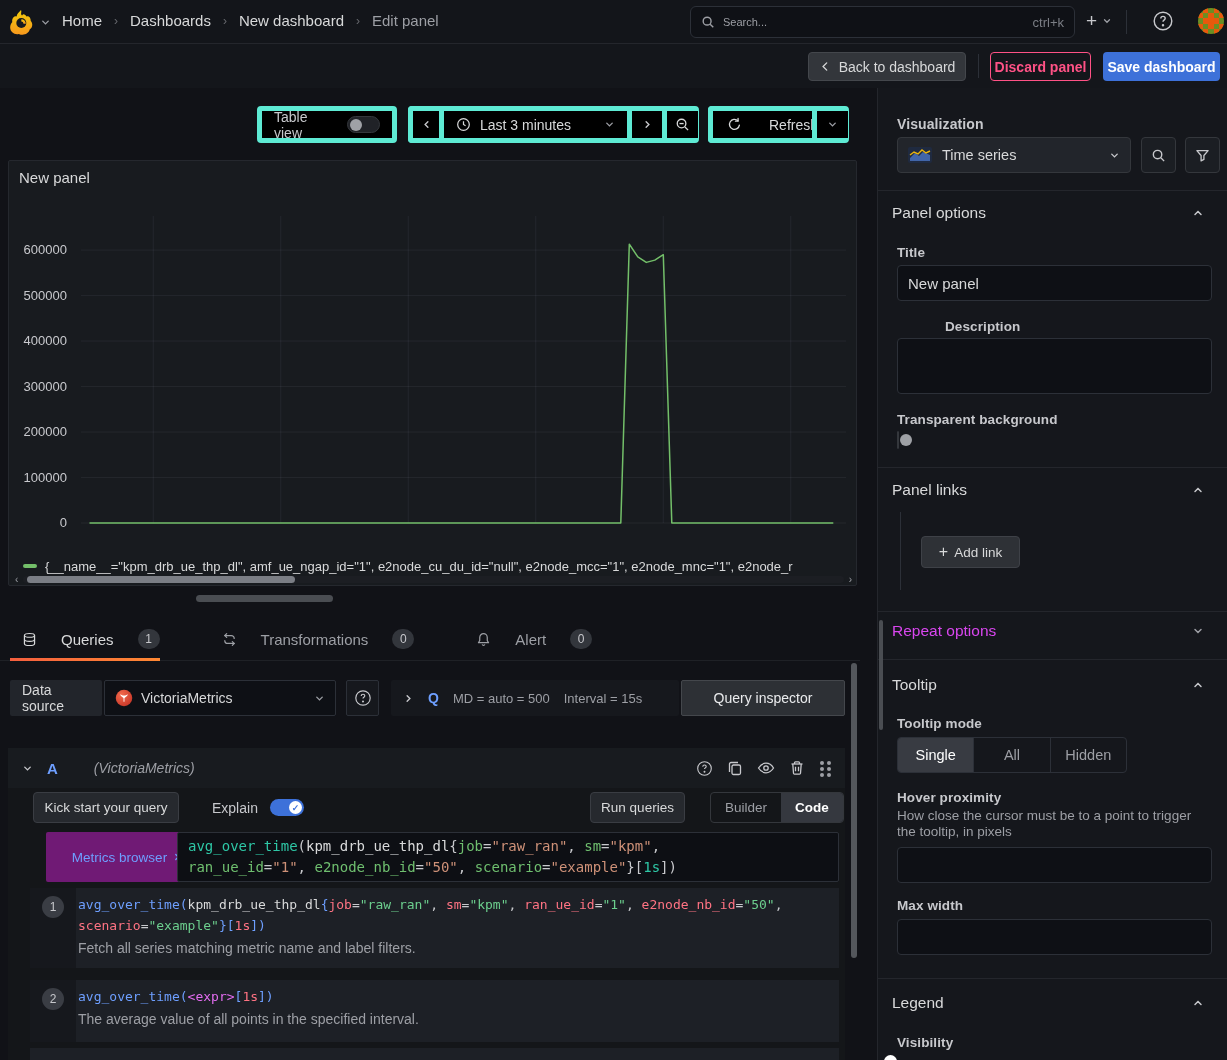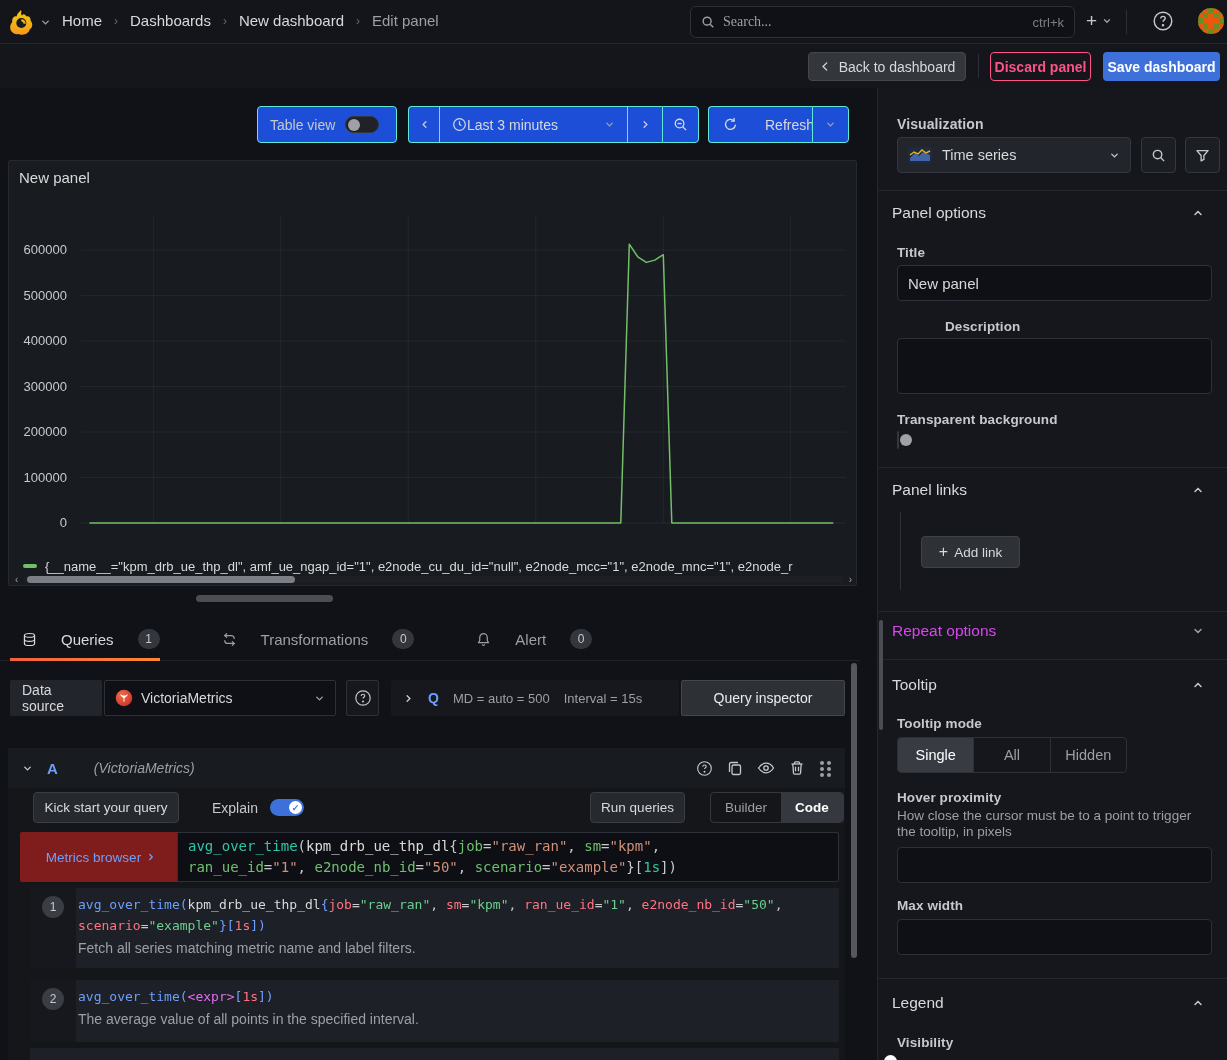--- a/index.html
+++ b/index.html
@@ -9,34 +9,34 @@
   .abs { position:absolute; }
   svg { display:block; }
 
   
   .topnav { position:absolute; left:0; top:0; width:1227px; height:44px; background:#13151a; border-bottom:1px solid #24262c; }
   .crumb { color:#d8d9da; font-size:15px; }
   .crumb.dim { color:#9d9fa5; }
   .crumb-sep { color:#66686e; font-size:12px; }
   .searchbox { position:absolute; left:690px; top:6px; width:385px; height:32px; background:#0f1116;
                border:1px solid #2c3038; border-radius:6px; display:flex; align-items:center; padding:0 10px; gap:8px; }
-  .searchbox input { flex:1; background:transparent; border:none; outline:none; color:#c7c8cc; font-size:14px; font-family:Liberation Serif, serif; }
+  .searchbox input { flex:1; background:transparent; border:none; outline:none; color:#c7c8cc; font-size:11px; font-family:Liberation Sans, sans-serif; }
   .searchbox input::placeholder { color:#9d9fa5; }
   .kbd { color:#7b7e85; font-size:13px; }
   .iconbtn { display:flex; align-items:center; justify-content:center; color:#c7c8cc; cursor:pointer; }
 
   
   .actionbar { position:absolute; left:0; top:44px; width:1227px; height:44px; background:#14161b; }
   .btn { display:flex; align-items:center; justify-content:center; gap:7px; border-radius:4px; font-size:14px; cursor:pointer; white-space:nowrap; }
   .btn-secondary { background:#33363b; border:1px solid #44474c; color:#d8d9da; }
   .btn-destructive { background:transparent; border:1px solid; }
   .btn-primary { border:1px solid transparent; color:#fff; }
 
   
-  .tbbox { background:#1d4ed8; border:1px solid #5eead4; border-radius:4px; display:flex; align-items:center; }
+  .tbbox { background:#000000; border:5px solid #5eead4; border-radius:4px; display:flex; align-items:center; }
   .grp > .tbbox { border-radius:0; border-right-width:0; }
   .grp > .tbbox:first-child { border-radius:4px 0 0 4px; }
   .grp > .tbbox:last-child { border-radius:0 4px 4px 0; border-right-width:1px; }
   .grp { display:flex; }
 
   .toggle { width:34px; height:17px; border-radius:9px; position:relative; cursor:pointer; }
   .toggle.off { background:#202227; border:1px solid #34373c; }
   .toggle.off .knob { position:absolute; left:2px; top:1.5px; width:12px; height:12px; border-radius:50%; background:#9fa1a6; }
   .toggle.on { background:#3d71d9; }
   .toggle.on .knob { position:absolute; right:2px; top:2px; width:13px; height:13px; border-radius:50%; background:#fff; display:flex; align-items:center; justify-content:center; }
@@ -85,21 +85,21 @@
   .qcard { position:absolute; left:8px; top:748px; width:837px; height:312px; background:#141619; }
   .qhead { position:absolute; left:0; top:0; width:100%; height:40px; background:#181b1f; display:flex; align-items:center; padding:0 14px; gap:14px; }
   .refid { color:#6e9fff; font-size:15px; font-weight:bold; }
   .dshint { color:#9d9fa5; font-style:italic; font-size:14px; margin-left:22px; }
   .qicons { margin-left:auto; display:flex; align-items:center; gap:14px; color:#b4b6bb; }
   .mini-btn { border:1px solid #3a3d43; background:#26292e; border-radius:4px; color:#d8d9da; font-size:13.5px; display:flex; align-items:center; justify-content:center; cursor:pointer; }
   .seg-group { border:1px solid #34373c; border-radius:4px; display:flex; align-items:center; overflow:hidden; height:31px; }
   .seg { padding:0 14px; height:100%; display:flex; align-items:center; color:#9d9fa5; font-size:13.5px; cursor:pointer; }
   .seg.sel { background:#35383f; color:#fff; font-weight:bold; }
 
-  .mb-box { position:absolute; left:12px; top:84px; width:162px; height:50px; background:#7f1d1d; border-radius:2px; display:flex; align-items:center; justify-content:center; gap:5px; cursor:pointer; }
+  .mb-box { position:absolute; left:38px; top:84px; width:162px; height:50px; background:#701a75; border-radius:2px; display:flex; align-items:center; justify-content:center; gap:5px; cursor:pointer; }
   .mb-box span { color:#6e9fff; font-size:13.5px; }
   .editor { position:absolute; left:169px; top:84px; width:662px; height:50px; background:#0d0f14; border:1px solid #2c3038; border-radius:2px; padding:3px 10px; }
   .codeline { font-family:"DejaVu Sans Mono", monospace; font-size:14px; line-height:21px; white-space:nowrap; }
 
   .tok-fn  { color:#2ec7a6; } .tok-m { color:#d8d9da; } .tok-p { color:#c8c9cd; }
   .tok-lbl { color:#6fbf6f; } .tok-str { color:#ce9178; } .tok-dur { color:#2ec7a6; }
   .tok-efn { color:#6e9fff; } .tok-ebr { color:#6e9fff; } .tok-em { color:#d8d9da; }
   .tok-elbl{ color:#ff7383; } .tok-ep { color:#c8c9cd; } .tok-estr{ color:#6ccf8e; }
   .tok-edur{ color:#ff7383; } .tok-eexpr{ color:#e36cf0; }
 
@@ -240,21 +240,21 @@
     <span class="toggle off">
         <span class="knob"></span>
       </span>
   </div>
   <div class="grp abs" style="left:408px;top:106px;height:37px;">
     <div class="tbbox iconbtn" style="width:31px;justify-content:center;">
       <svg width="11" height="11" viewBox="0 0 12 12">
           <path d="M7.5 3 4.5 6l3 3" stroke="#c7c8cc" stroke-width="1.5" fill="none" stroke-linecap="round"></path>
         </svg>
     </div>
-    <div class="tbbox" style="width:188px;padding:0 12px;">
+    <div class="tbbox" style="width:188px;padding:0 12px;gap:9px;">
       <span>
         <svg width="15" height="15" viewBox="0 0 16 16" fill="none" stroke="#d8d9da" stroke-width="1.3">
             <circle cx="8" cy="8" r="6.2"></circle>
             <path d="M8 4.6V8l2.2 1.3"></path>
           </svg>
       </span>
       <span style="color:#d8d9da;">Last 3 minutes</span>
       <span style="margin-left:auto;color:#9d9fa5">
         <svg width="11" height="11" viewBox="0 0 12 12">
             <path d="M3 4.5 6 7.5 9 4.5" stroke="currentColor" stroke-width="1.5" fill="none" stroke-linecap="round"></path>

